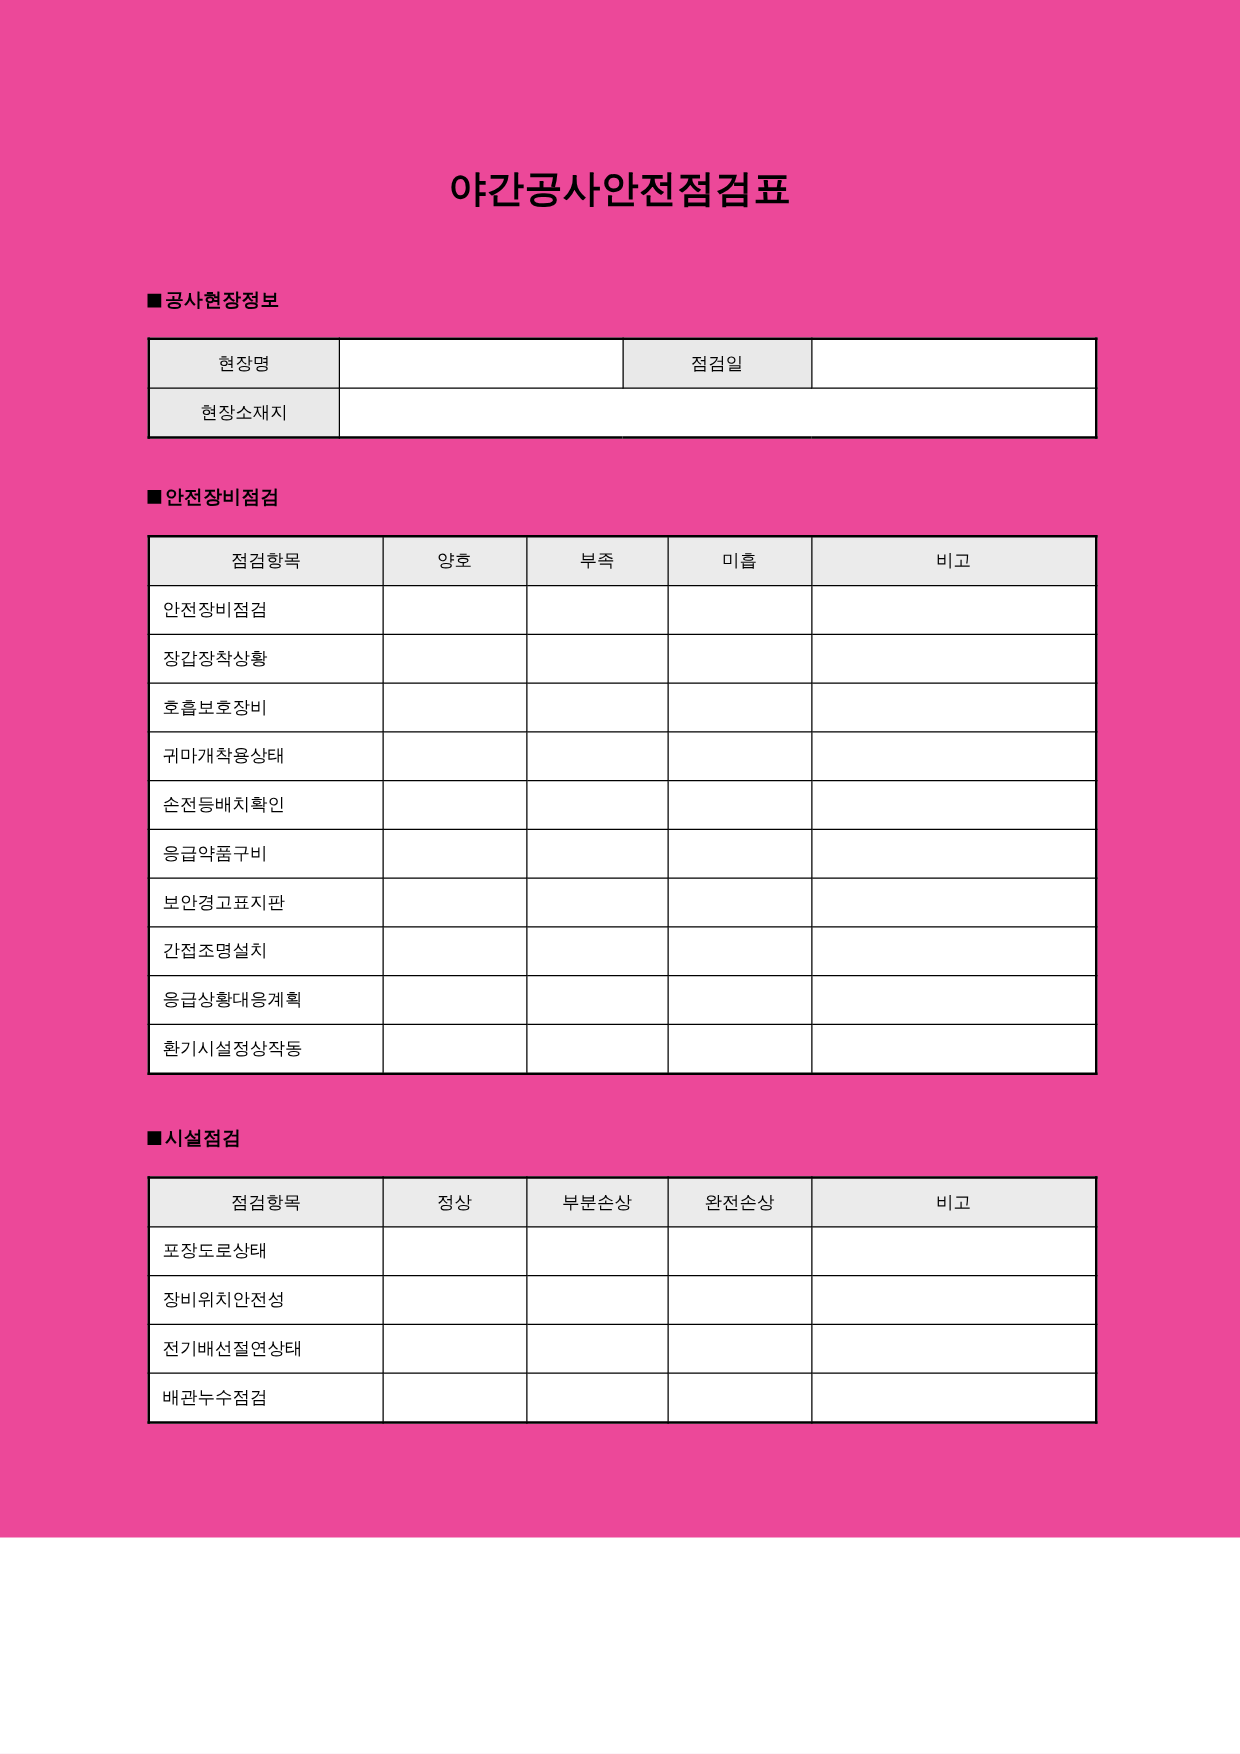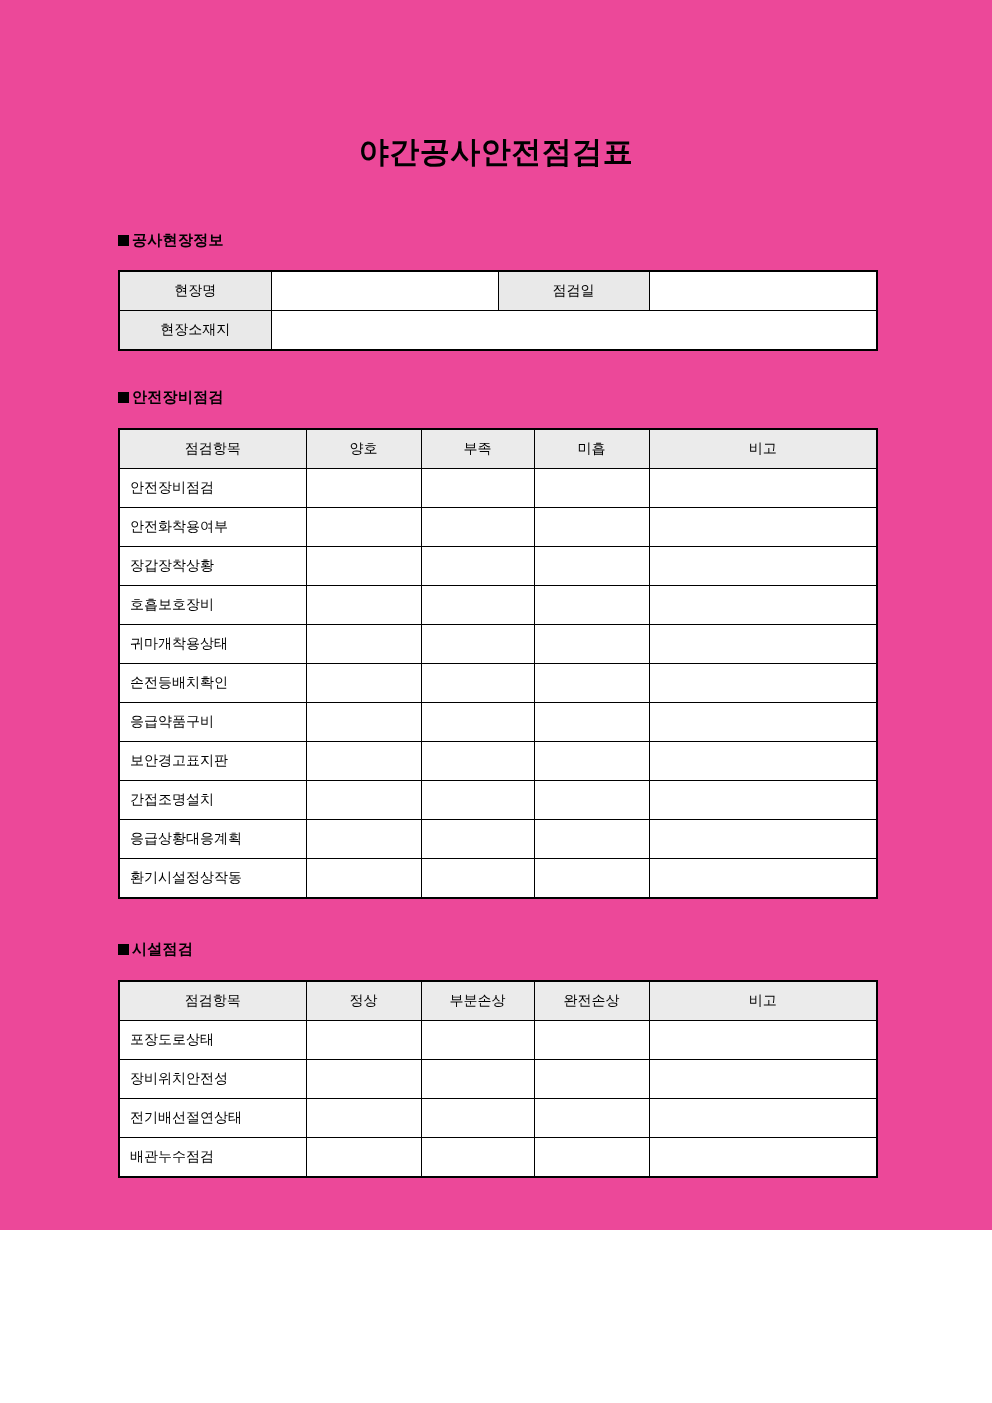--- a/index.html
+++ b/index.html
@@ -172,27 +172,20 @@
         </thead>
         <tbody>
           <tr>
             <td class="cell-item">안전장비점검</td>
             <td class="cell-blank"></td>
             <td class="cell-blank"></td>
             <td class="cell-blank"></td>
             <td class="cell-blank"></td>
           </tr>
           <tr>
-            <td class="cell-item">안전화착용여부</td>
-            <td class="cell-blank"></td>
-            <td class="cell-blank"></td>
-            <td class="cell-blank"></td>
-            <td class="cell-blank"></td>
-          </tr>
-          <tr>
             <td class="cell-item">장갑장착상황</td>
             <td class="cell-blank"></td>
             <td class="cell-blank"></td>
             <td class="cell-blank"></td>
             <td class="cell-blank"></td>
           </tr>
           <tr>
             <td class="cell-item">호흡보호장비</td>
             <td class="cell-blank"></td>
             <td class="cell-blank"></td>

